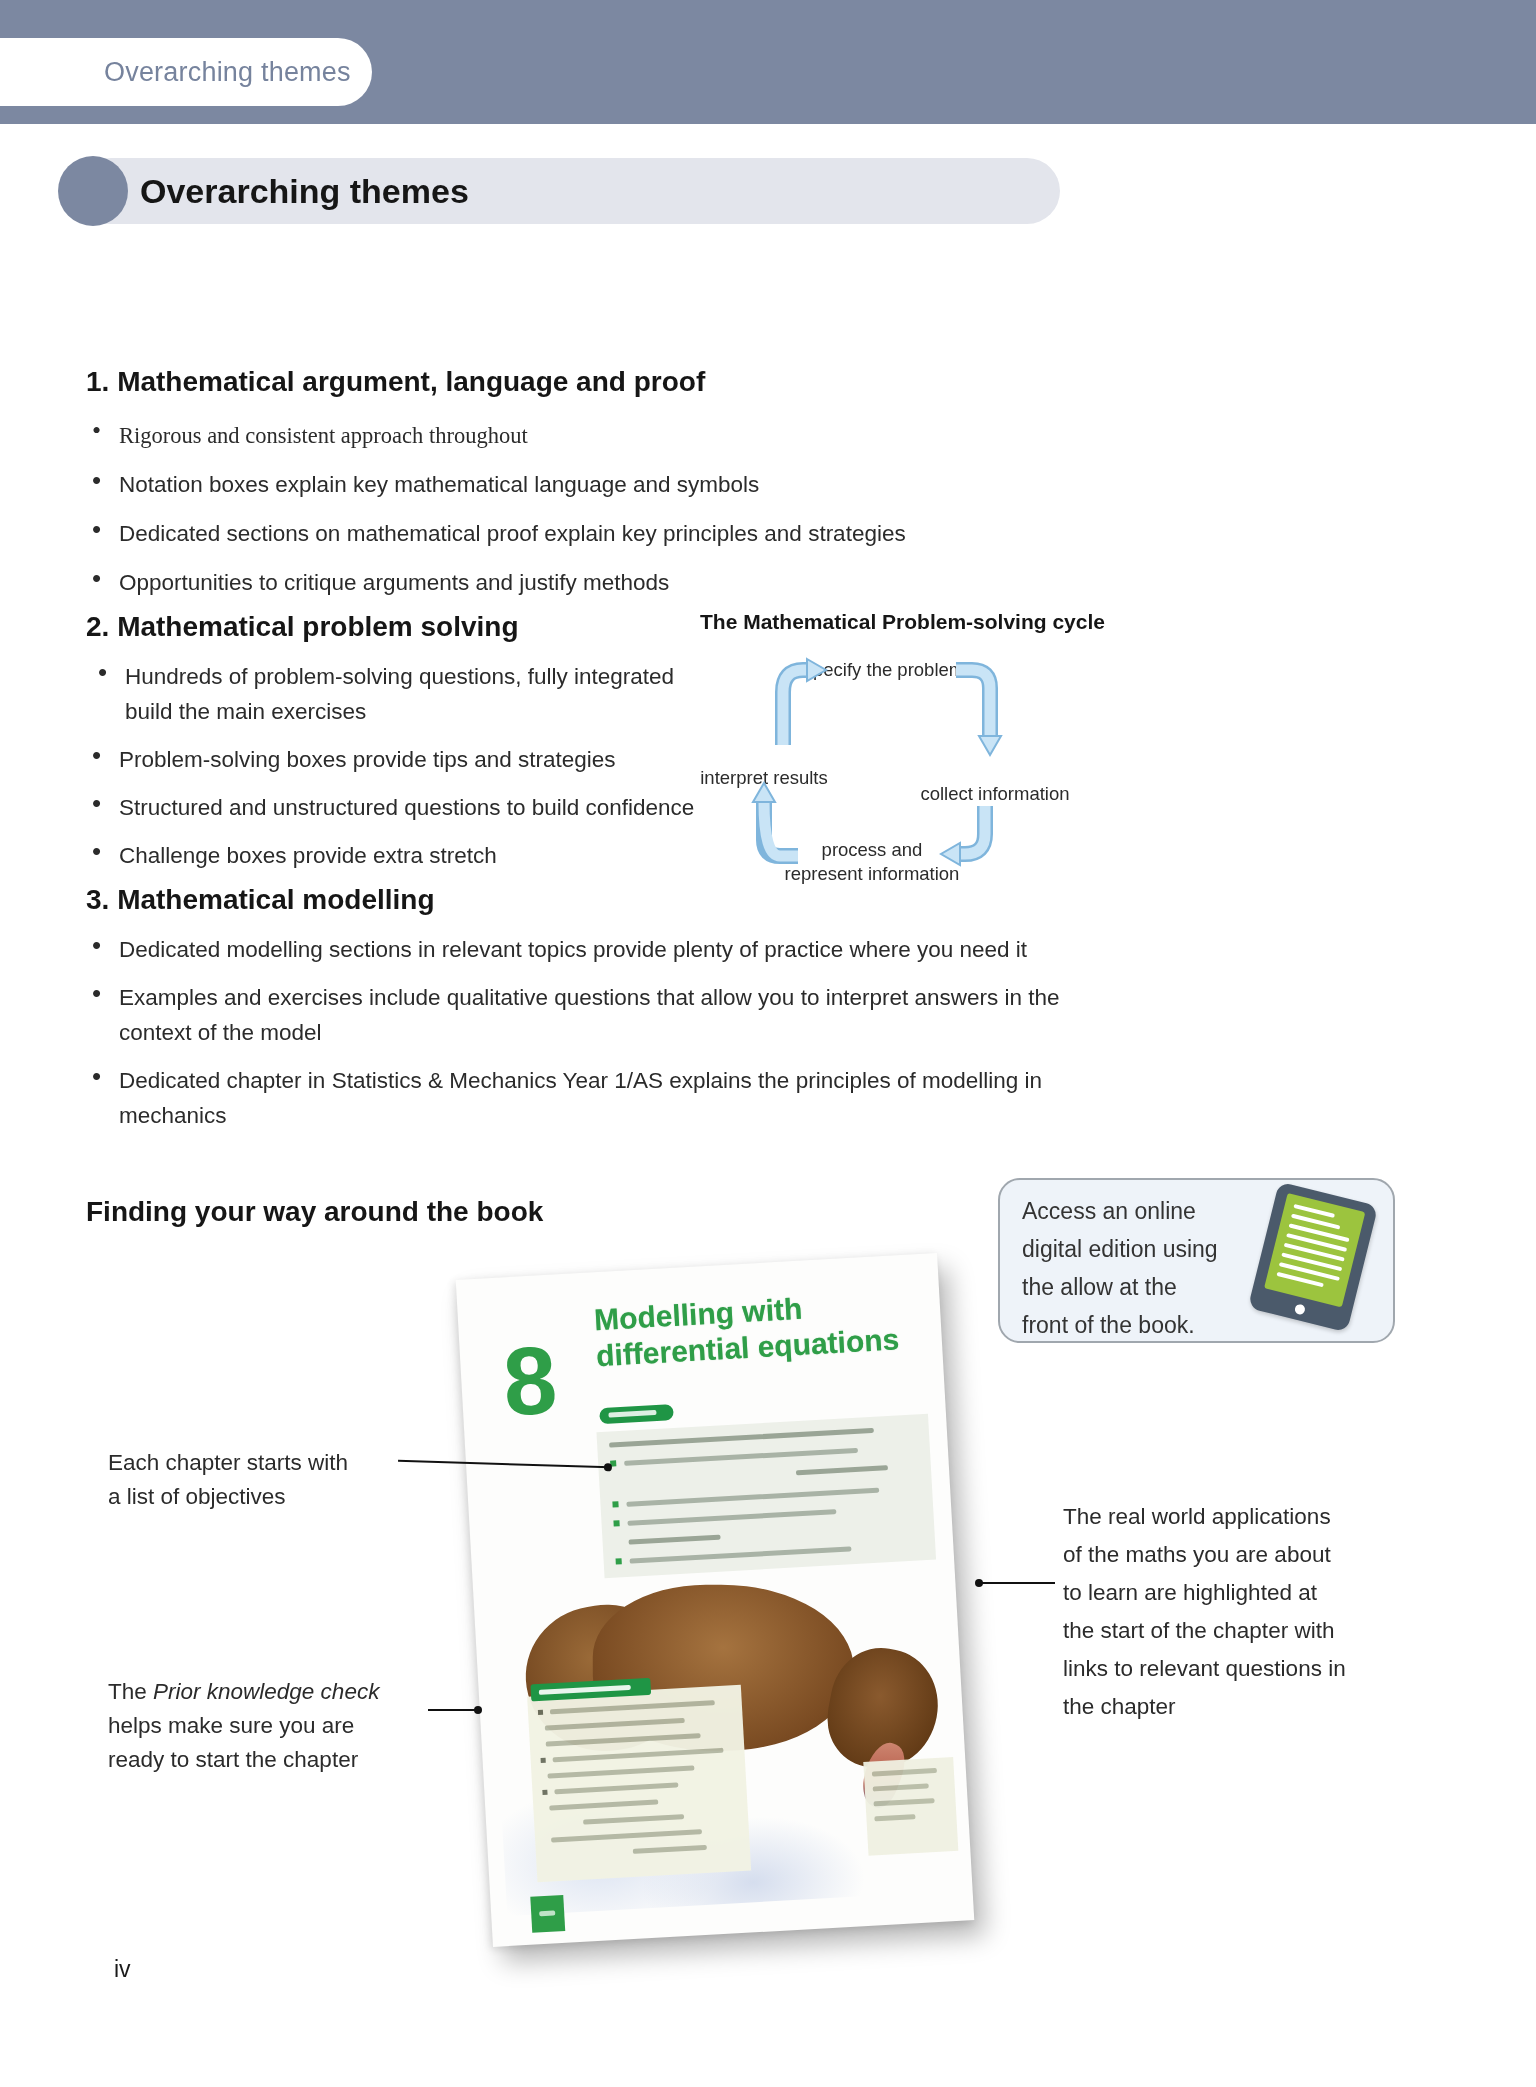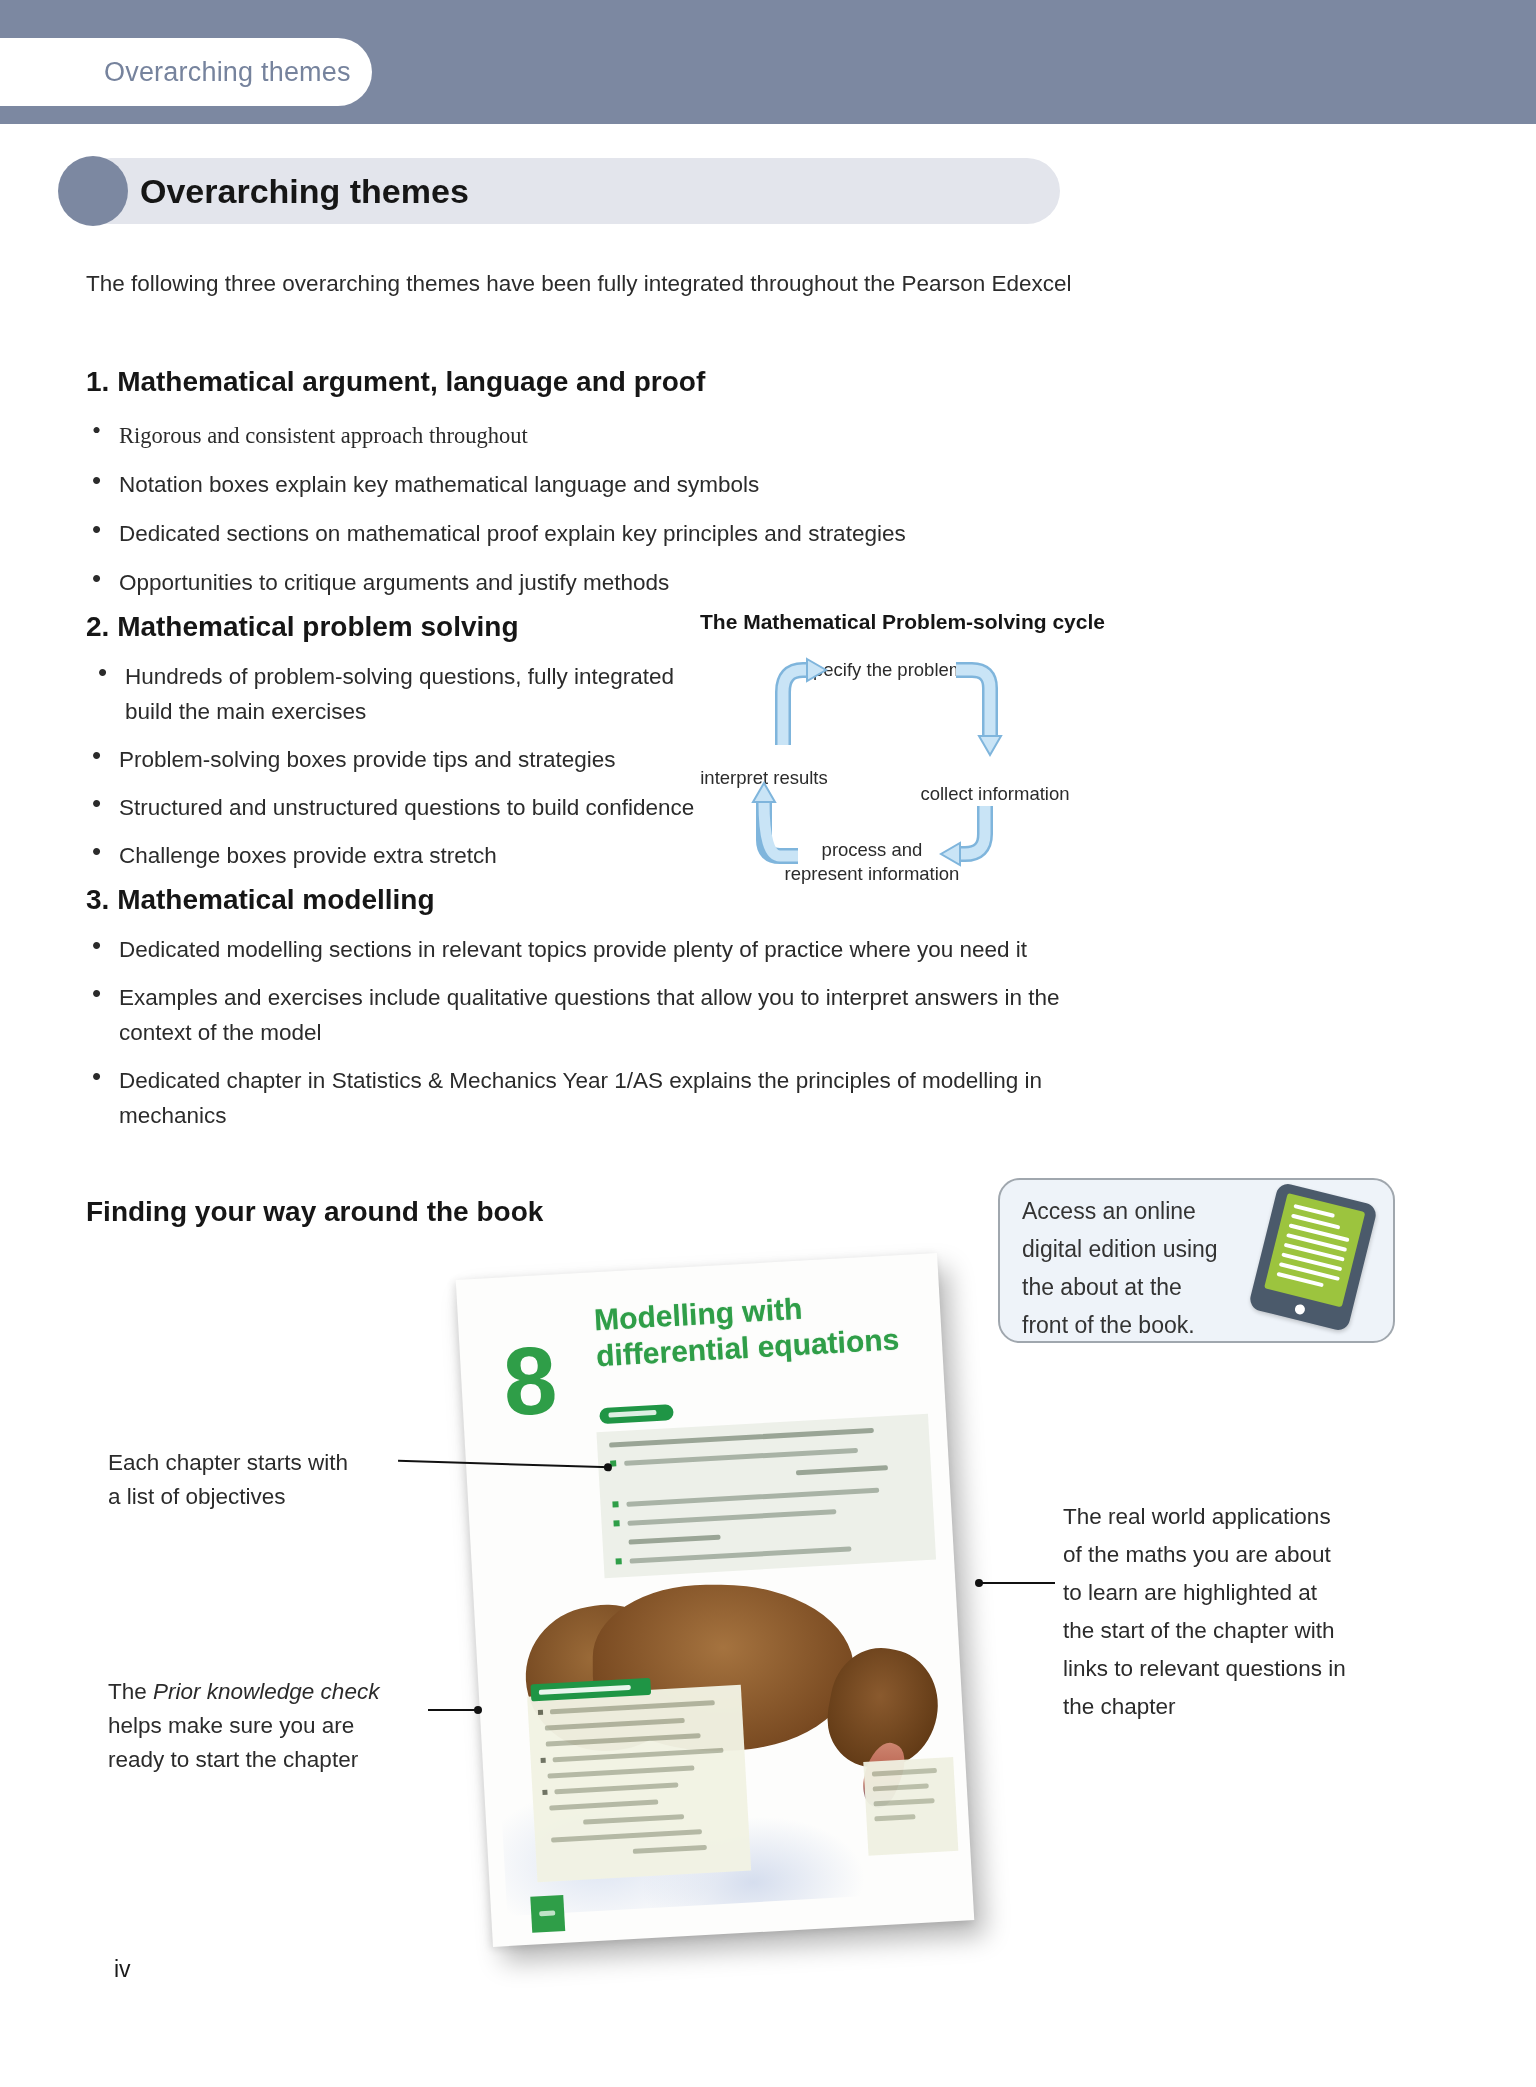--- a/index.html
+++ b/index.html
@@ -93,21 +93,20 @@
 <div class="abs topbar"></div>
 <div class="abs toptab">
   <span>Overarching themes</span>
 </div>
 
 <div class="abs banner"></div>
 <div class="abs banner-circle"></div>
 <div class="abs page-title">Overarching themes</div>
 
 <div class="abs" style="left:86px;top:266px;">
-  <div class="bodyline">The following three overarching themes have been fully integrated throughout the Pearson Edexcel</div>
 </div>
 
 <div class="abs sec-head" style="left:86px;top:366px;">1. Mathematical argument, language and proof</div>
 <div class="abs bullet blines" style="left:86px;top:418px;font-family:Liberation Serif, serif;">
     <div>Rigorous and consistent approach throughout</div>
   </div>
 <div class="abs bullet blines" style="left:86px;top:467px;">
     <div>Notation boxes explain key mathematical language and symbols</div>
   </div>
 <div class="abs bullet blines" style="left:86px;top:516px;">
@@ -179,21 +178,21 @@
   <div>Dedicated chapter in Statistics &amp; Mechanics Year 1/AS explains the principles of modelling in</div>
   <div>mechanics</div>
 </div>
 
 <div class="abs finding" style="left:86px;top:1196px;">Finding your way around the book</div>
 
 <div class="abs access-box"></div>
 <div class="abs access-text" style="left:1022px;top:1192px;">
   <div>Access an online</div>
   <div>digital edition using</div>
-  <div>the about at the</div>
+  <div>the allow at the</div>
   <div>front of the book.</div>
 </div>
 <div class="abs tablet">
   <div class="screen">
     <div class="scr-line" style="width:42px;"></div>
     <div class="scr-line" style="width:50px;"></div>
     <div class="scr-line" style="width:62px;"></div>
     <div class="scr-line" style="width:62px;"></div>
     <div class="scr-line" style="width:62px;"></div>
     <div class="scr-line" style="width:62px;"></div>

